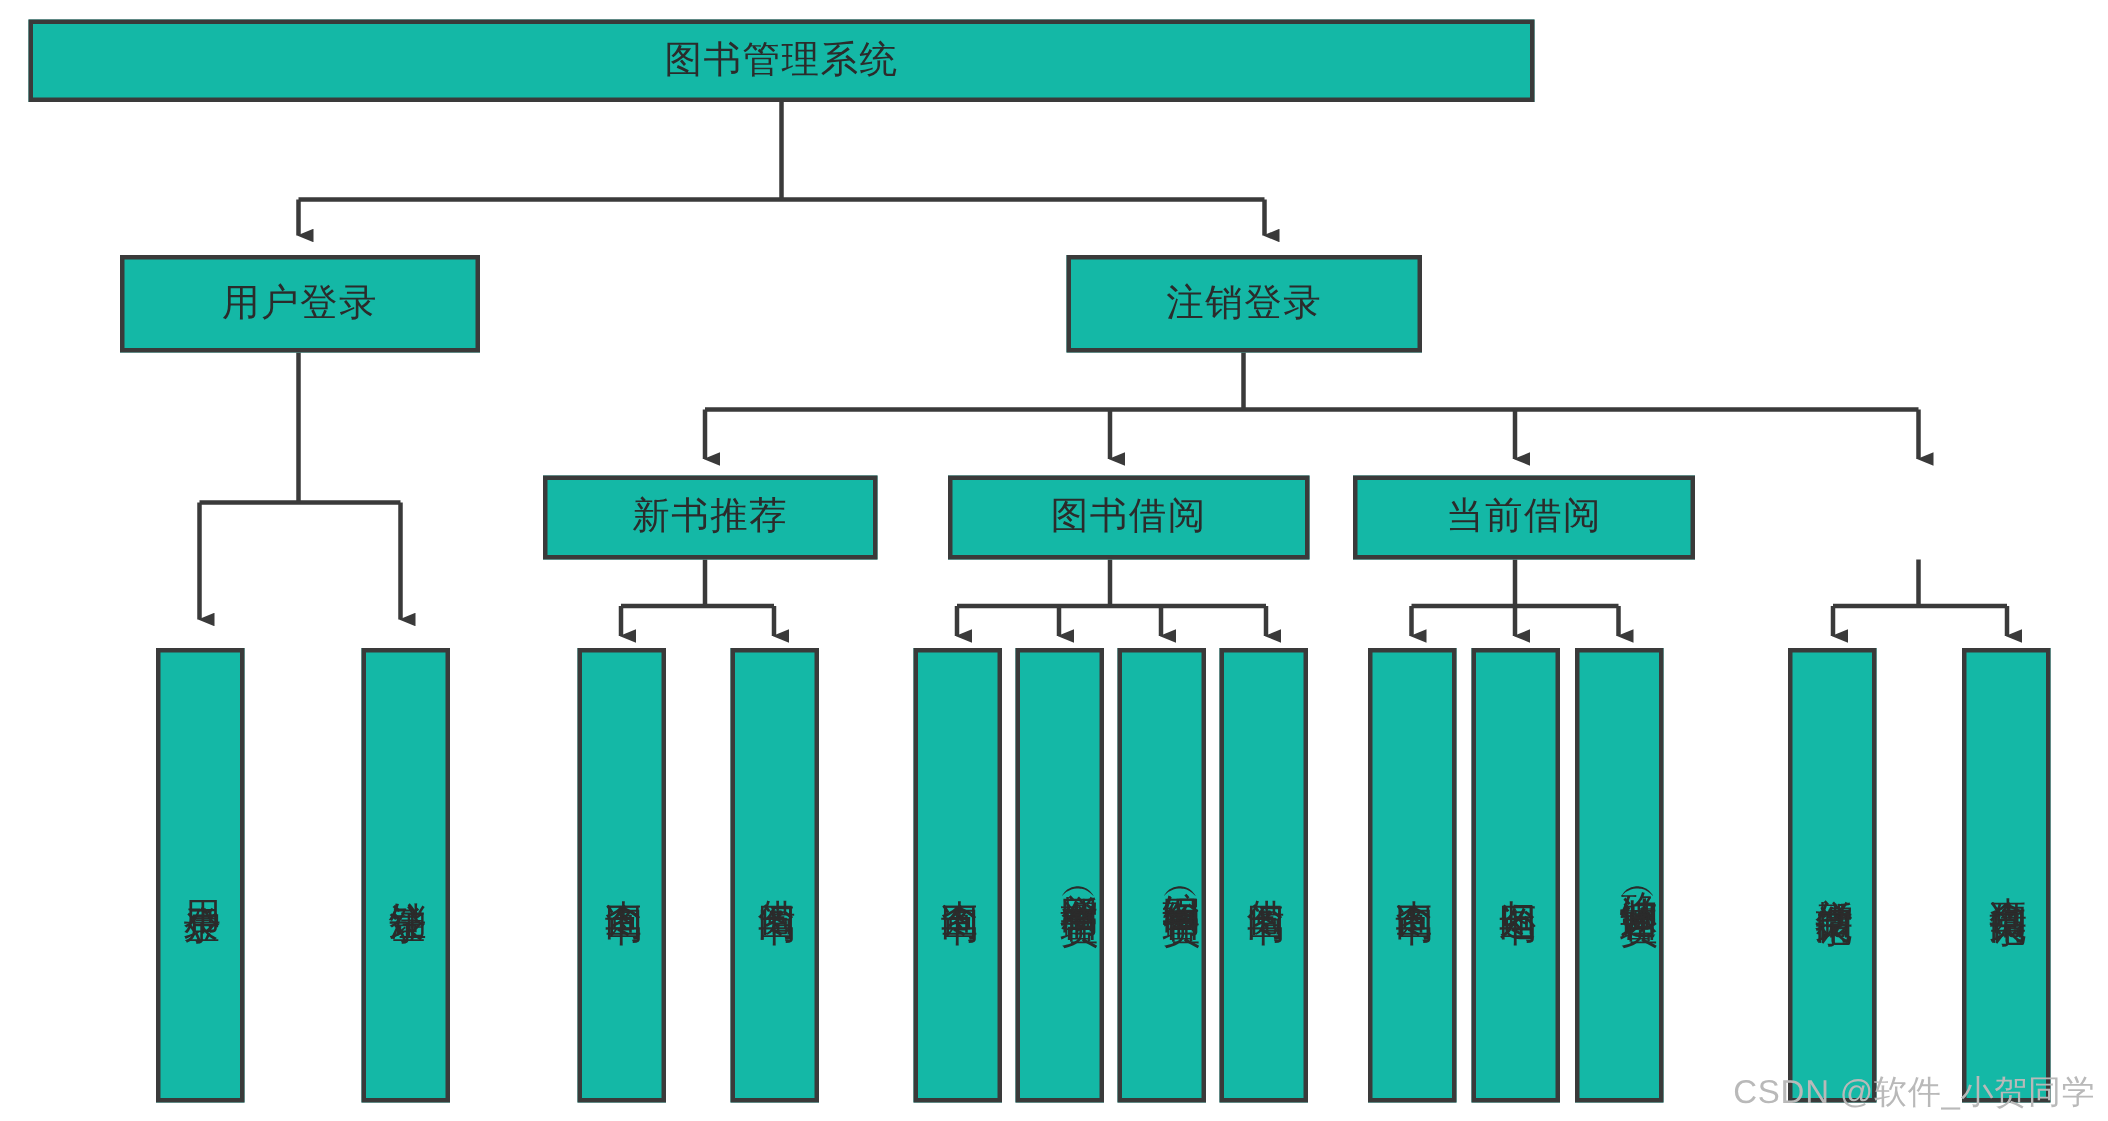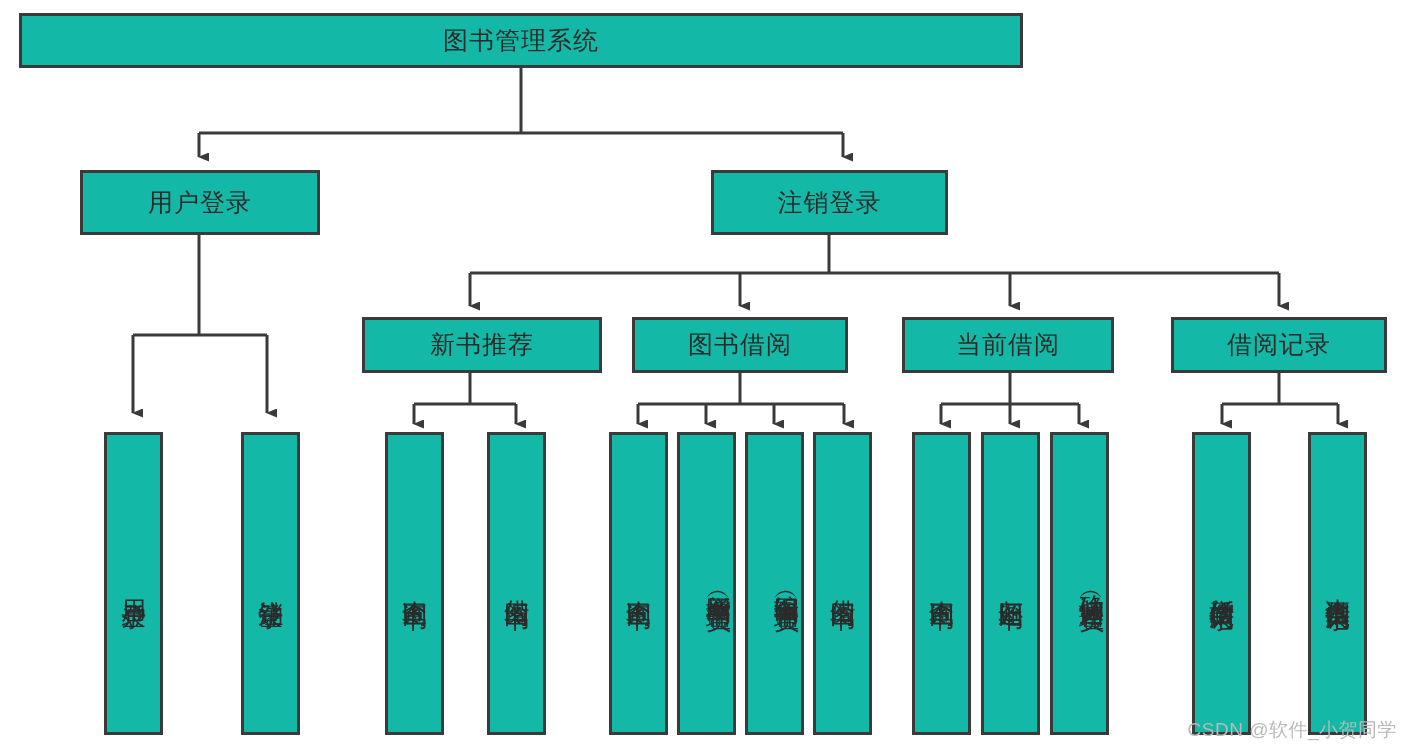--- a/index.html
+++ b/index.html
@@ -55,21 +55,21 @@
   .node.vert.top-align {
     align-items: flex-start;
   }
   .node .label {
     display: block;
   }
   .watermark {
     position: absolute;
     right: 8px;
     bottom: 4px;
-    font-size: 19px;
+    font-size: 22px;
     color: #b9b9b9;
     letter-spacing: 0.5px;
     z-index: 5;
     white-space: nowrap;
   }
 </style>
 </head>
 <body>
 
 <div id="canvas">
@@ -129,35 +129,32 @@
   </div>
 
   <div class="node horiz" style="left:80px; top:170px; width:240px; height:65px;">
     <span class="label">用户登录</span>
   </div>
 
   <div class="node horiz" style="left:711px; top:170px; width:237px; height:65px;">
     <span class="label">注销登录</span>
   </div>
 
-  <div class="node horiz" style="left:362px; top:317px; width:240px; height:56px;">
+  <div class="node horiz" style="left:362px; top:317px; width:223px; height:56px;">
     <span class="label">新书推荐</span>
   </div>
 
-  <div class="node horiz" style="left:632px; top:317px; width:216px; height:56px;">
+  <div class="node horiz" style="left:632px; top:317px; width:241px; height:56px;">
     <span class="label">图书借阅</span>
   </div>
 
-  <div class="node horiz" style="left:902px; top:317px; width:212px; height:56px;">
+  <div class="node horiz" style="left:902px; top:317px; width:228px; height:56px;">
     <span class="label">当前借阅</span>
   </div>
 
-  <div class="node horiz" style="left:1171px; top:317px; width:216px; height:56px;">
-    <span class="label">借阅记录</span>
-  </div>
 
   <div class="node vert" style="left:104px; top:432px; width:59px; height:303px; align-items:center;">
     <span class="label">用户登录</span>
   </div>
 
   <div class="node vert" style="left:241px; top:432px; width:59px; height:303px; align-items:center;">
     <span class="label">注销登录</span>
   </div>
 
   <div class="node vert" style="left:385px; top:432px; width:59px; height:303px; align-items:center;">

